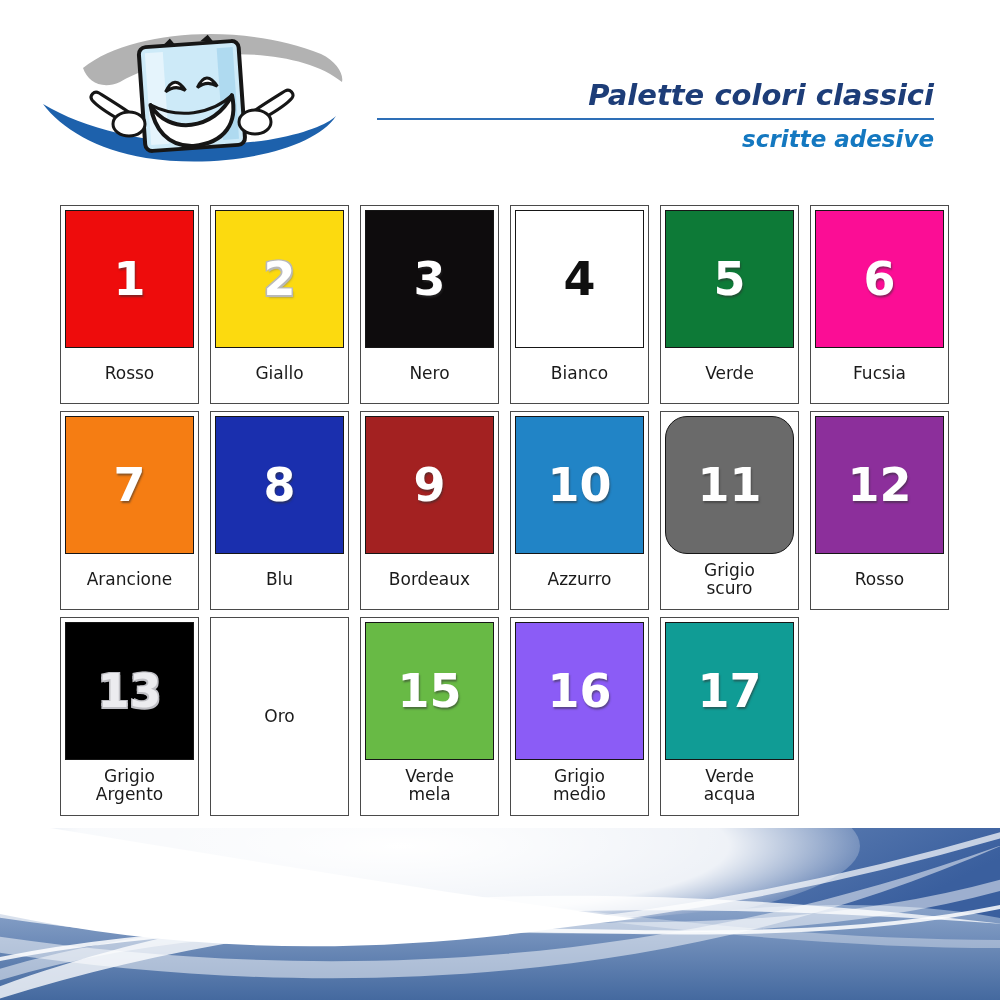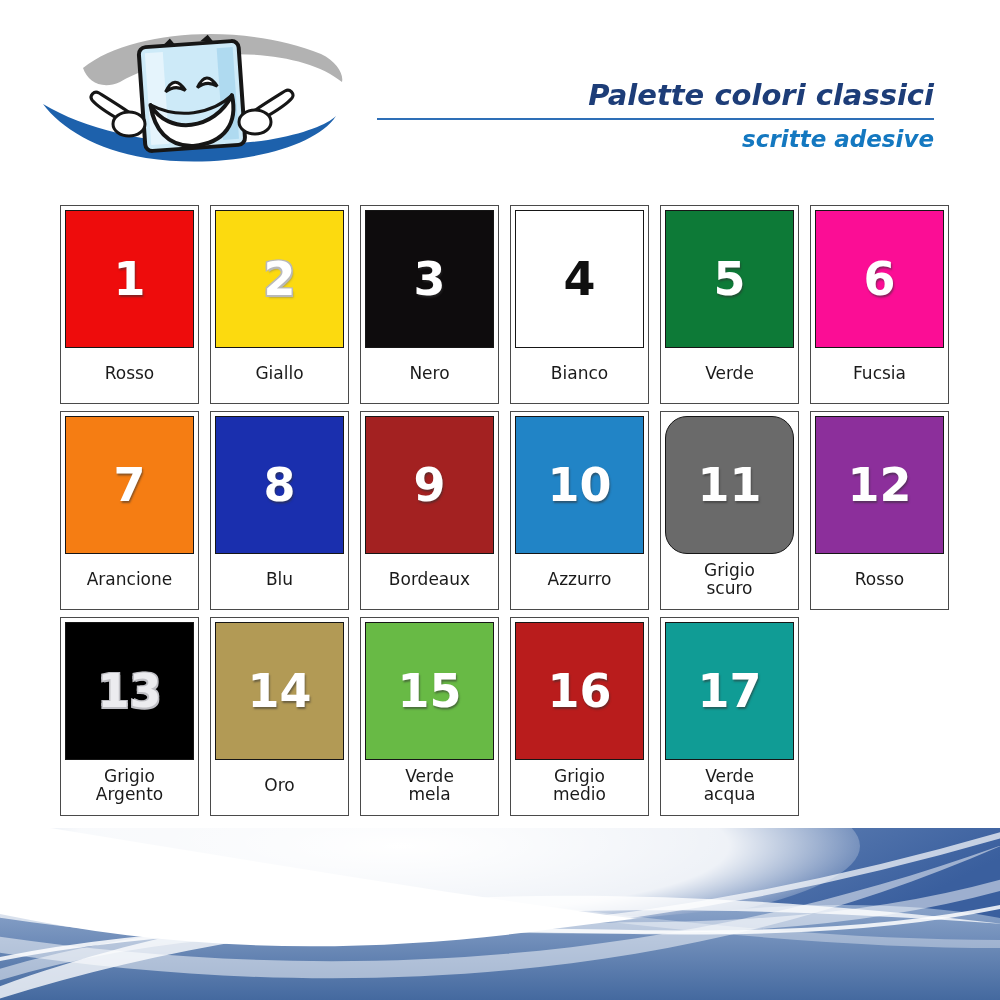--- a/index.html
+++ b/index.html
@@ -196,35 +196,32 @@
   </div>
 
   <div class="card">
     <div class="swatch" style="background: #000000;">
       <span class="num num-faint">13</span>
     </div>
     <div class="label">Grigio<br>Argento</div>
   </div>
 
   <div class="card">
-    <div class="swatch" style="background: rgb(178, 154, 85);">
-      <span class="num num-white">14</span>
-    </div>
     <div class="label">Oro</div>
   </div>
 
   <div class="card">
     <div class="swatch" style="background: rgb(104, 186, 69);">
       <span class="num num-white">15</span>
     </div>
     <div class="label">Verde<br>mela</div>
   </div>
 
   <div class="card">
-    <div class="swatch" style="background: #b91c1c;">
+    <div class="swatch" style="background: #8b5cf6;">
       <span class="num num-white">16</span>
     </div>
     <div class="label">Grigio<br>medio</div>
   </div>
 
   <div class="card">
     <div class="swatch" style="background: rgb(16, 156, 149);">
       <span class="num num-white">17</span>
     </div>
     <div class="label">Verde<br>acqua</div>

